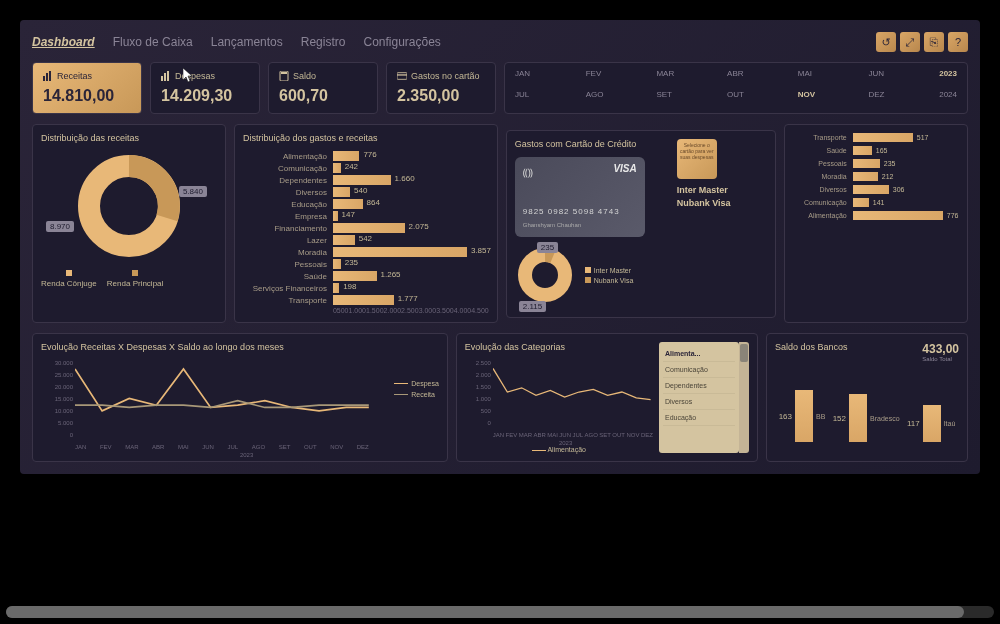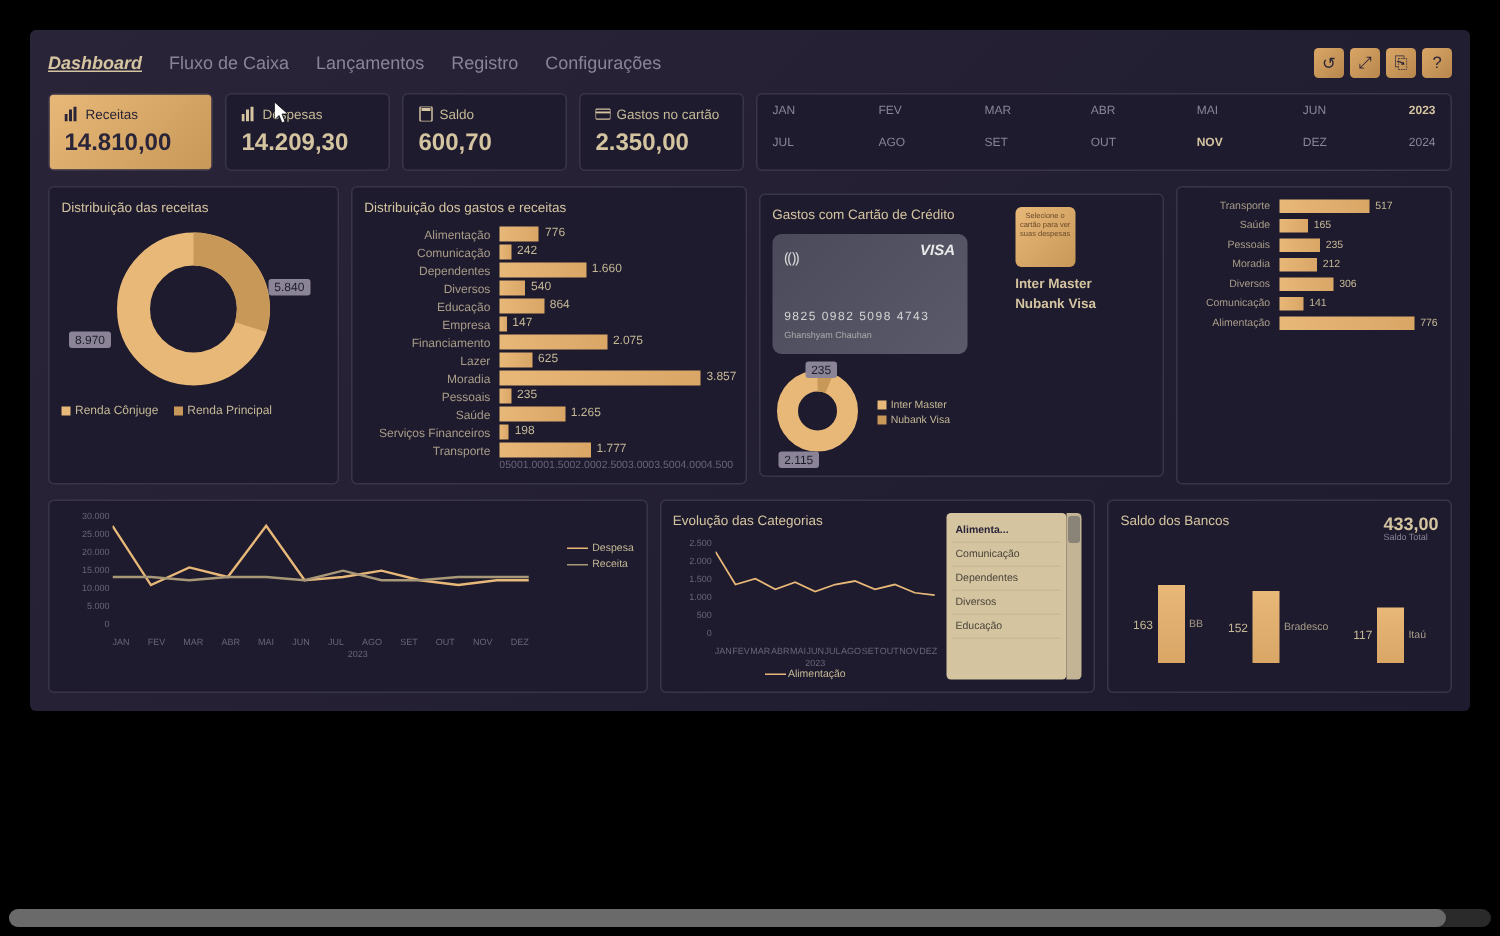--- a/index.html
+++ b/index.html
@@ -61,21 +61,21 @@
   border: 1px solid #3a3448;
   border-radius: 4px;
   padding: 8px;
 }
 .panel-title { font-size: 9px; color: #d4c4a0; font-weight: normal; margin-bottom: 8px; }
 
 .donut-panel { width: 200px; }
 .donut-wrapper { position: relative; display: flex; justify-content: center; margin: 8px 0; }
 .donut-label { position: absolute; background: #8a8496; color: #1e1b2e; font-size: 8px; padding: 1px 4px; border-radius: 2px; }
 .legend { font-size: 8px; color: #c4b896; }
-.legend-item { display: inline-flex; align-items: center; gap: 3px; margin-right: 8px; }
+.legend-item { display: inline-flex; align-items: center; gap: 3px; margin-right: 8px; flex-direction: column; }
 .legend-swatch { width: 6px; height: 6px; display: inline-block; }
 
 .bar-chart-panel { flex: 1; }
 .bar-chart { display: flex; flex-direction: column; gap: 2px; }
 .bar-row { display: flex; align-items: center; font-size: 8px; }
 .bar-label { width: 90px; text-align: right; padding-right: 6px; color: #a89c88; }
 .bar-track { flex: 1; position: relative; height: 10px; }
 .bar-fill { height: 10px; background: linear-gradient(90deg, #e8b878, #d9a666); }
 .bar-value { position: absolute; top: -1px; font-size: 8px; color: #c4b896; padding-left: 4px; }
 .bar-axis { margin-left: 90px; font-size: 7px; color: #6a6478; display: flex; justify-content: space-between; margin-top: 2px; }
@@ -134,21 +134,21 @@
   border-radius: 3px;
   padding: 4px;
   font-size: 7px;
   color: #4a4438;
 }
 .cat-item { padding: 4px 2px; cursor: pointer; border-bottom: 1px solid rgba(0,0,0,0.05); }
 .cat-item.active { font-weight: bold; color: #2a2438; }
 .cat-scrollbar { width: 10px; background: #c4b496; border-radius: 0 3px 3px 0; position: relative; }
 .cat-scroll-thumb { position: absolute; top: 2px; left: 1px; right: 1px; height: 18px; background: #8a8478; border-radius: 2px; }
 
-.bank-panel { width: 230px; }
+.bank-panel { width: 202px; }
 .bank-header { display: flex; justify-content: space-between; align-items: flex-start; }
 .bank-total { text-align: left; }
 .bank-total-value { font-size: 12px; font-weight: bold; color: #d4c4a0; }
 .bank-total-label { font-size: 6px; color: #8a8496; }
 .bank-bars { display: flex; justify-content: space-around; align-items: flex-end; height: 70px; margin-top: 10px; }
 .bank-bar-col { display: flex; flex-direction: row; align-items: center; gap: 3px; }
 .bank-bar-value { font-size: 8px; color: #c4b896; }
 .bank-bar { width: 18px; background: linear-gradient(180deg, #e8b878, #d9a666); }
 .bank-bar-label { font-size: 7px; color: #a89c88; }
 
@@ -324,21 +324,21 @@
             <div class="bar-label">Financiamento</div>
     <div class="bar-track">
               <div class="bar-fill" style="width:46%"></div>
               <span class="bar-value" style="left:46%">2.075</span>
             </div>
           </div>
           <div class="bar-row">
             <div class="bar-label">Lazer</div>
     <div class="bar-track">
               <div class="bar-fill" style="width:14%"></div>
-              <span class="bar-value" style="left:14%">625</span>
+              <span class="bar-value" style="left:14%">542</span>
             </div>
           </div>
           <div class="bar-row">
             <div class="bar-label">Moradia</div>
     <div class="bar-track">
               <div class="bar-fill" style="width:86%"></div>
               <span class="bar-value" style="left:86%">3.857</span>
             </div>
           </div>
           <div class="bar-row">
@@ -459,20 +459,21 @@
             <div class="hbar-label">Alimentação</div>
     <div class="hbar-fill" style="width:90px"></div>
     <div class="hbar-value">776</div>
           </div>
         </div>
     </div>
   </div>
 
   <div class="row3">
     <div class="panel line-panel">
+      <div class="panel-title">Evolução Receitas X Despesas X Saldo ao longo dos meses</div>
       <div class="line-chart-area">
         <div class="line-yaxis" id="line1-y">
             <div>30.000</div>
             <div>25.000</div>
             <div>20.000</div>
             <div>15.000</div>
             <div>10.000</div>
             <div>5.000</div>
             <div>0</div>
           </div>

